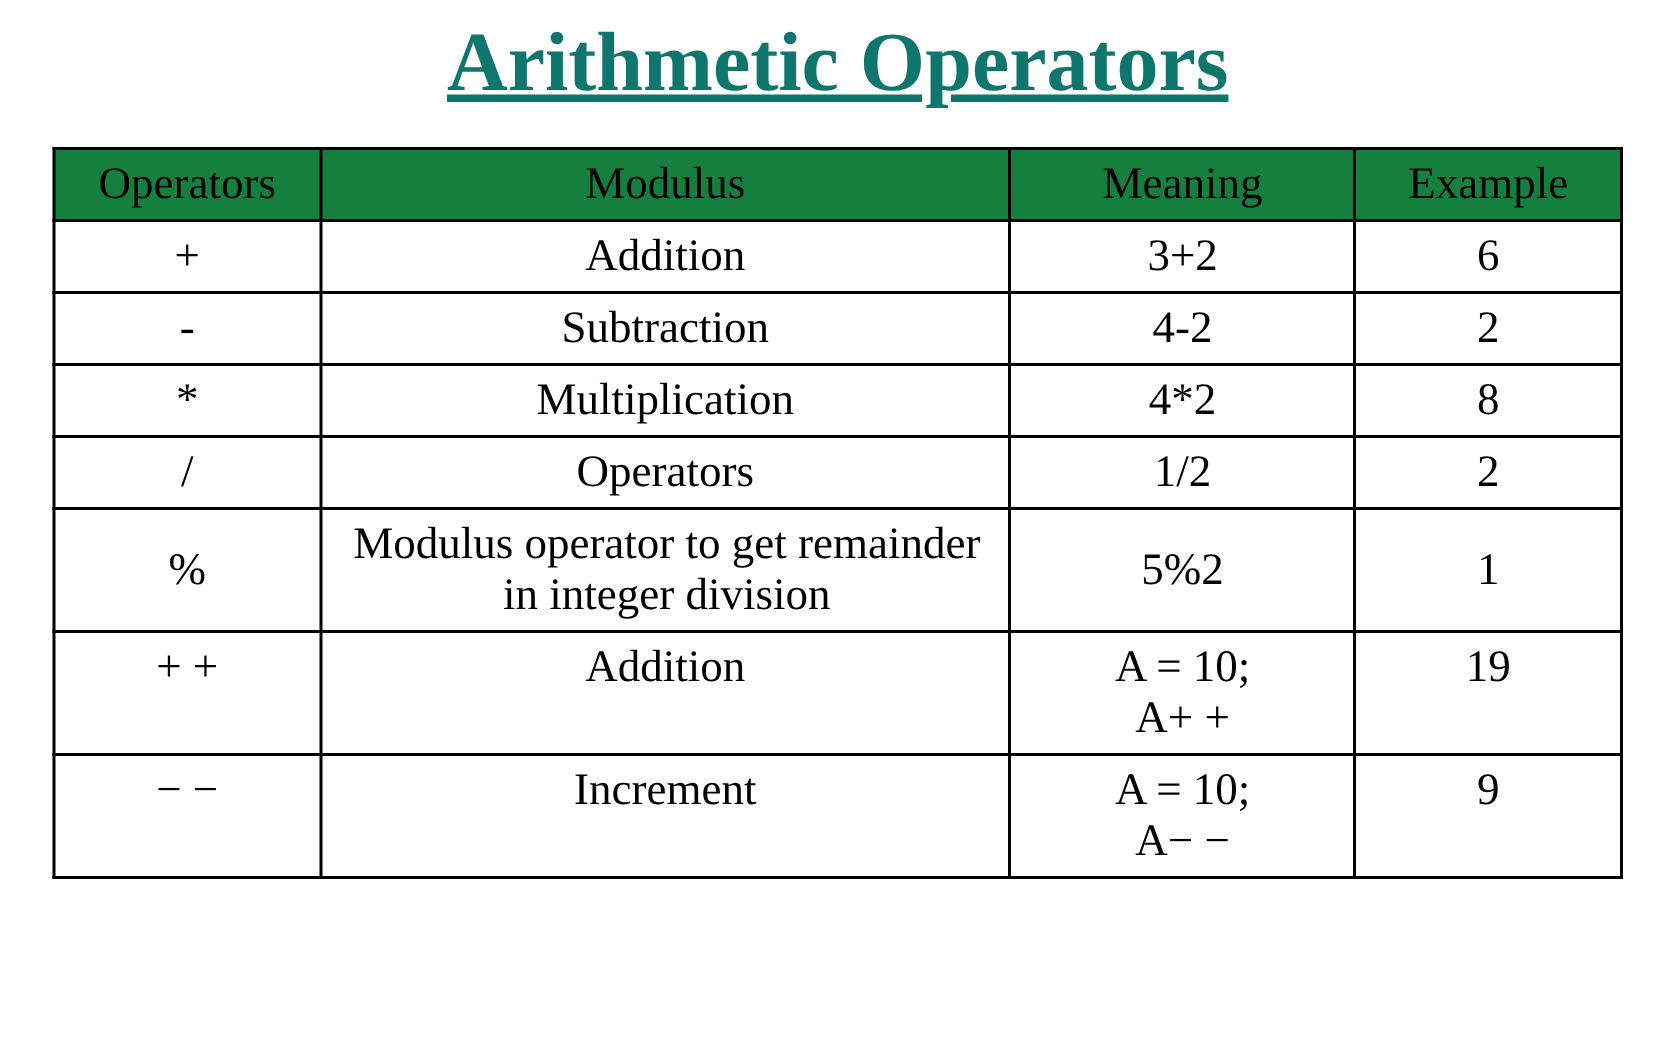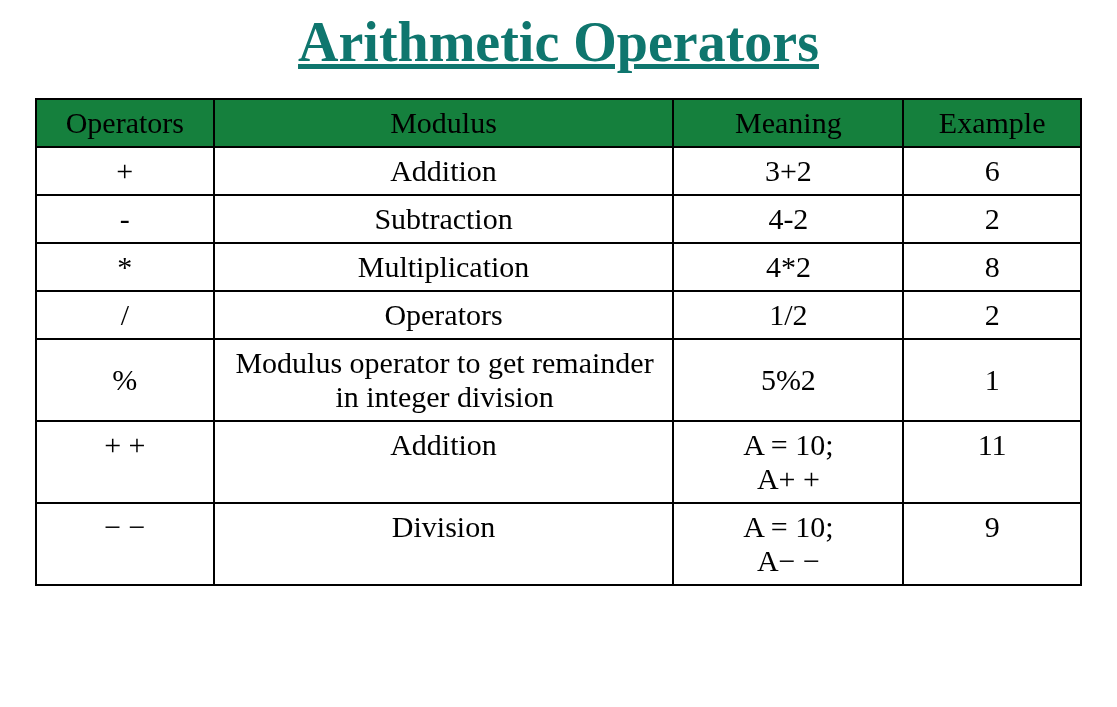--- a/index.html
+++ b/index.html
@@ -111,25 +111,25 @@
         <td>5%2</td>
         <td>1</td>
       </tr>
       <tr>
         <td class="v-top">+ +</td>
         <td class="v-top">Addition</td>
         <td>
           <span class="ex-line">A = 10;</span>
           <span class="ex-line">A+ +</span>
         </td>
-        <td class="v-top">11</td>
+        <td class="v-top">19</td>
       </tr>
       <tr>
         <td class="v-top">− −</td>
-        <td class="v-top">Division</td>
+        <td class="v-top">Increment</td>
         <td>
           <span class="ex-line">A = 10;</span>
           <span class="ex-line">A− −</span>
         </td>
         <td class="v-top">9</td>
       </tr>
     </tbody>
 </table>
 
 </body></html>

